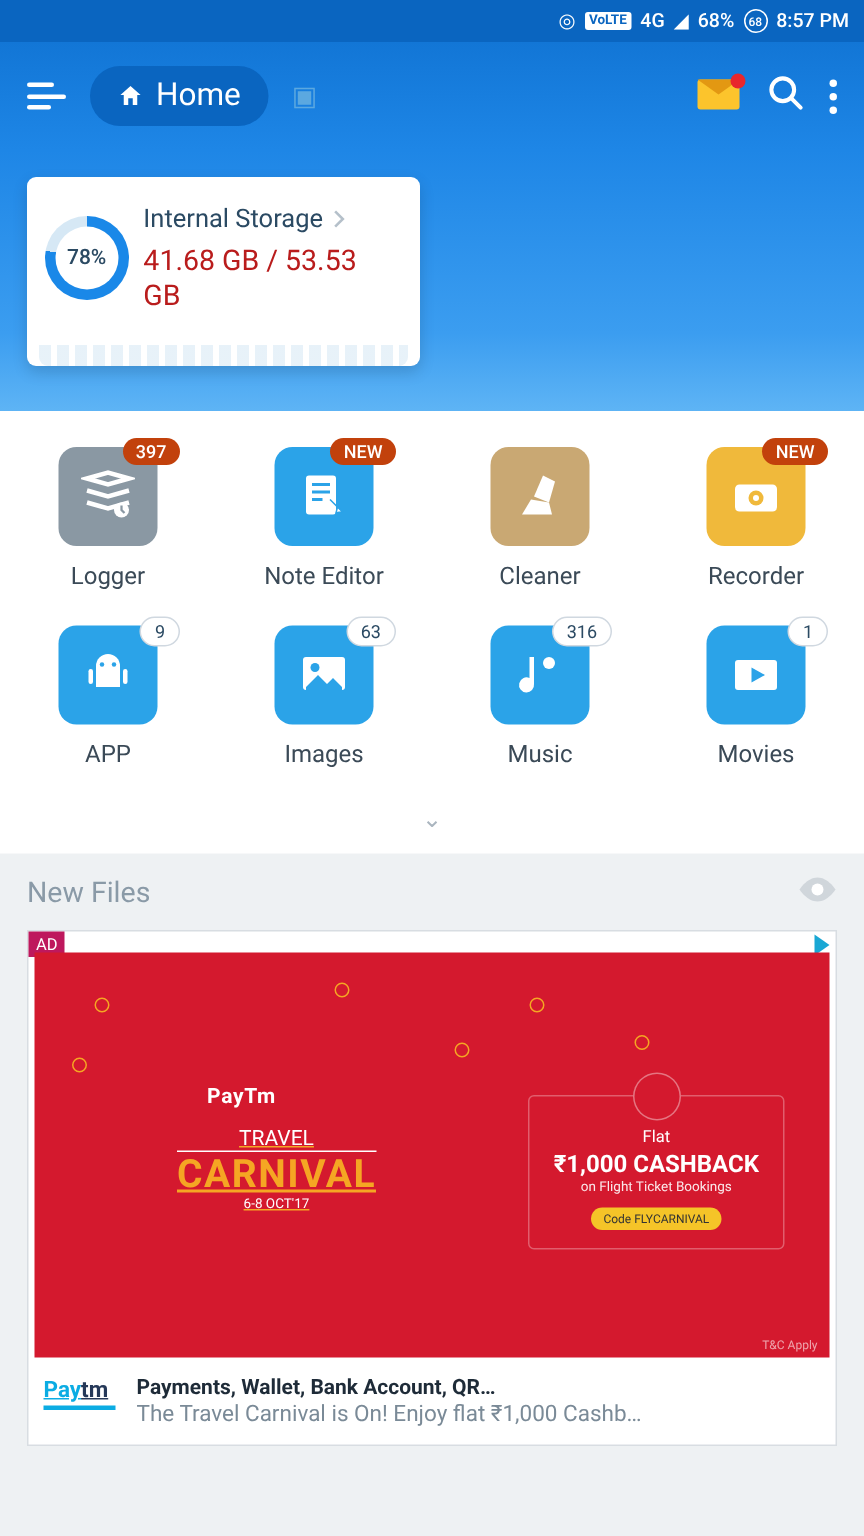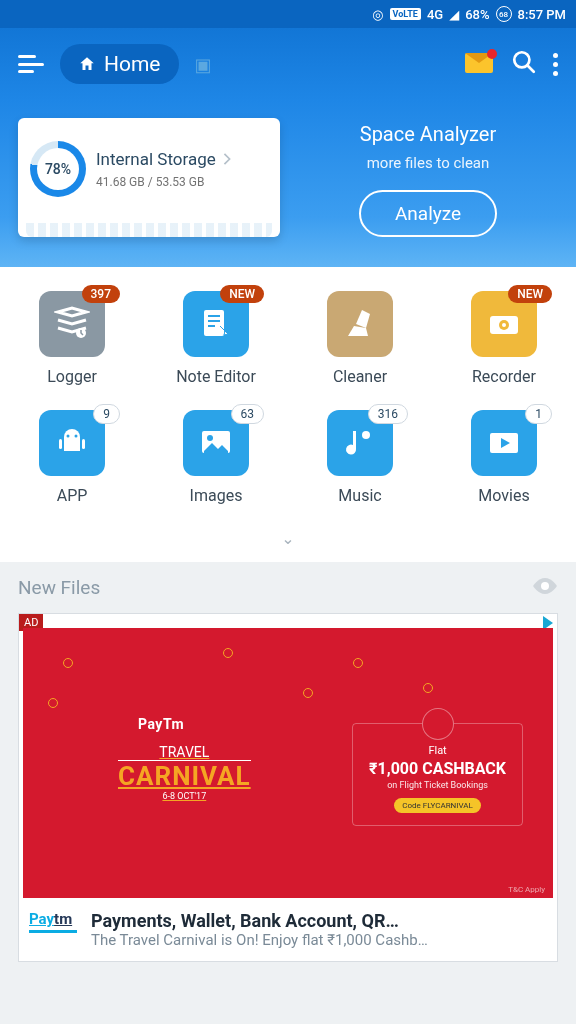--- a/index.html
+++ b/index.html
@@ -25,62 +25,62 @@
 .dots-icon { display: flex; flex-direction: column; gap: 4px; }
 .dots-icon span { width: 5px; height: 5px; background: #fff; border-radius: 50%; }
 
 .hero { background: linear-gradient(180deg, #1e86e6 0%, #3b9df0 70%, #5eb4f5 100%); padding: 18px 18px 30px; display: flex; gap: 18px; }
 .storage-card { background: #fff; border-radius: 6px; width: 262px; padding: 18px 14px 36px 12px; display: flex; align-items: center; gap: 10px; box-shadow: 0 4px 10px rgba(0,0,0,0.15); position: relative; }
 .storage-card::after { content:''; position:absolute; bottom:0; left:3%; right:3%; height:14px; background: repeating-linear-gradient(90deg, #d8e9f5 0 8px, transparent 8px 12px); border-radius: 0 0 6px 6px; opacity:0.6; }
 .ring { width: 56px; height: 56px; border-radius: 50%; background: conic-gradient(#1a88e8 0deg 280deg, #d6e8f5 280deg 360deg); display:flex; align-items:center; justify-content:center; }
 .ring .inner { width: 42px; height: 42px; border-radius:50%; background:#fff; display:flex; align-items:center; justify-content:center; font-size:14px; color:#2b4a63; font-weight:500;}
 .storage-text .title-row{ display:flex; align-items:center; gap:6px; font-size:17px; color:#2b4a63;}
 .storage-text .title-row svg{ width:10px; height:12px; }
-.storage-text .sub{ font-size:12px; color:#737373; margin-top:6px;}
+.storage-text .sub{ font-size:19px; color:#b91c1c; margin-top:6px;}
 .analyzer { flex:1; text-align:center; color:#fff; padding-top:4px;}
 .analyzer .t1{ font-size:20px; font-weight:400;}
 .analyzer .t2{ font-size:15px; opacity:0.9; margin-top:8px;}
 .analyze-btn{ border:2px solid #fff; border-radius:26px; padding:10px 34px; display:inline-block; font-size:19px; margin-top:18px;}
 
 .grid { background:#fff; padding: 24px 0 6px; }
 .grid-row{ display:flex; justify-content:space-around; margin-bottom:24px;}
 .grid-item{ width:120px; text-align:center; position:relative;}
 .icon-box{ width:66px; height:66px; border-radius:12px; margin:0 auto 10px; display:flex; align-items:center; justify-content:center;}
 .icon-box svg{ width:36px; height:36px; fill:#fff;}
 .grid-item .label{ font-size:16px; color:#3b4a57;}
 .badge{ position:absolute; top:-6px; right:12px; background:#c2410c; color:#fff; font-size:12px; padding:2px 9px; border-radius:11px; font-weight:500;}
 .badge.white{ background:#fff; color:#2b4a63; border:1px solid #d0d8e0; font-weight:400;}
 .chev{ text-align:center; padding-bottom:8px; color:#aab5bf;}
 
 .section-hdr{ display:flex; align-items:center; padding: 14px 18px; gap: 28px; }
 .section-hdr .lbl{ font-size:19px; color:#8a9aa7;}
 .eye{ color:#c5ccd2;}
 
 .ad{ margin:0 18px; background:#fff; border:1px solid #d8dde2; position:relative;}
-.ad .adtag{ position:absolute; top:0; left:0; background:#b91c1c; color:#fff; font-size:11px; padding:2px 5px;}
+.ad .adtag{ position:absolute; top:0; left:0; background:#be185d; color:#fff; font-size:11px; padding:2px 5px;}
 .ad .tri{ position:absolute; top:2px; right:4px; width:0; height:0; border-top:7px solid transparent; border-bottom:7px solid transparent; border-left:10px solid #19a7d4;}
 .banner{ background:#d4192e; height:270px; margin:14px 4px 0; position:relative; overflow:hidden;}
 .banner .paytm-sm{ color:#fff; font-size:14px; font-weight:bold; position:absolute; left:115px; top:88px; letter-spacing:0.5px;}
 .banner .carnival{ position:absolute; left:95px; top:116px; text-align:center; color:#f5a623; font-family:serif;text-decoration:underline;}
 .banner .carnival .t{ font-size:14px; color:#fff; border-bottom:1px solid #fff;}
 .banner .carnival .c{ font-size:26px; font-weight:bold; letter-spacing:1px;}
 .banner .carnival .d{ font-size:9px; color:#fff;}
 .banner .cash{ position:absolute; right:30px; top:95px; text-align:center; color:#fff; border:1px solid rgba(255,255,255,0.3); border-radius:4px; padding:20px 16px 12px;}
 .banner .cash .circ{ position:absolute; top:-16px; left:50%; transform:translateX(-50%); width:32px; height:32px; border:1px solid rgba(255,255,255,0.4); border-radius:50%; background:#d4192e;}
 .banner .cash .f{font-size:11px;}
 .banner .cash .a{font-size:16px; font-weight:bold; margin:2px 0;}
 .banner .cash .s{font-size:9px; opacity:0.9;}
 .banner .cash .code{ background:#f5c428; color:#333; font-size:8px; padding:3px 8px; border-radius:10px; display:inline-block; margin-top:8px;}
 .banner .tc{ position:absolute; bottom:4px; right:8px; font-size:8px; color:rgba(255,255,255,0.6);}
 .deco{ position:absolute; width:10px; height:10px; border:1px solid #f5a623; border-radius:50%;}
 .ad-footer{ display:flex; padding:12px 10px; gap:14px; align-items:flex-start;}
 .ad-footer .logo{ font-weight:bold; font-size:15px; color:#253858; }
 .ad-footer .logo span{ color:#0bace3;text-decoration:underline;}
 .ad-footer .under{ height:3px; width:48px; background:#0bace3; margin-top:2px;}
-.ad-footer .txt .h{ font-size:18px; font-weight:bold; color:#1e2b38; white-space:nowrap; overflow:hidden; text-overflow:ellipsis; max-width:410px;}
+.ad-footer .txt .h{ font-size:14px; font-weight:bold; color:#1e2b38; white-space:nowrap; overflow:hidden; text-overflow:ellipsis; max-width:410px;}
 .ad-footer .txt .s{ font-size:15px; color:#7a8a97; white-space:nowrap; overflow:hidden; text-overflow:ellipsis; max-width:410px;}
 </style>
 </head>
 <body>
 
 <div class="status-bar">
   <span>◎</span>
   <span class="volte">VoLTE</span>
   <span>4G</span>
   <span>◢</span>
@@ -127,25 +127,20 @@
       </div>
     <div class="storage-text">
       <div class="title-row">
           <span>Internal Storage</span>
           <svg viewBox="0 0 10 14">
             <path d="M2 1l6 6-6 6" fill="none" stroke="#b5c0ca" stroke-width="2"></path>
           </svg>
         </div>
       <div class="sub">41.68 GB / 53.53 GB</div>
     </div>
-  </div>
-  <div class="analyzer">
-    <div class="t1">Space Analyzer</div>
-    <div class="t2">more files to clean</div>
-    <div class="analyze-btn">Analyze</div>
   </div>
 </div>
 
 <div class="grid">
   <div class="grid-row" id="row1">
       <div class="grid-item">
         <div class="icon-box" style="background: rgb(138, 152, 163);">
           <svg viewBox="0 0 36 36">
             <path d="M4 6l14-4 14 4-14 4zM4 14l14 4 14-4M4 22l14 4 14-4" fill="none" stroke="#fff" stroke-width="3"></path>
             <circle cx="27" cy="27" r="5" fill="#fff"></circle>

